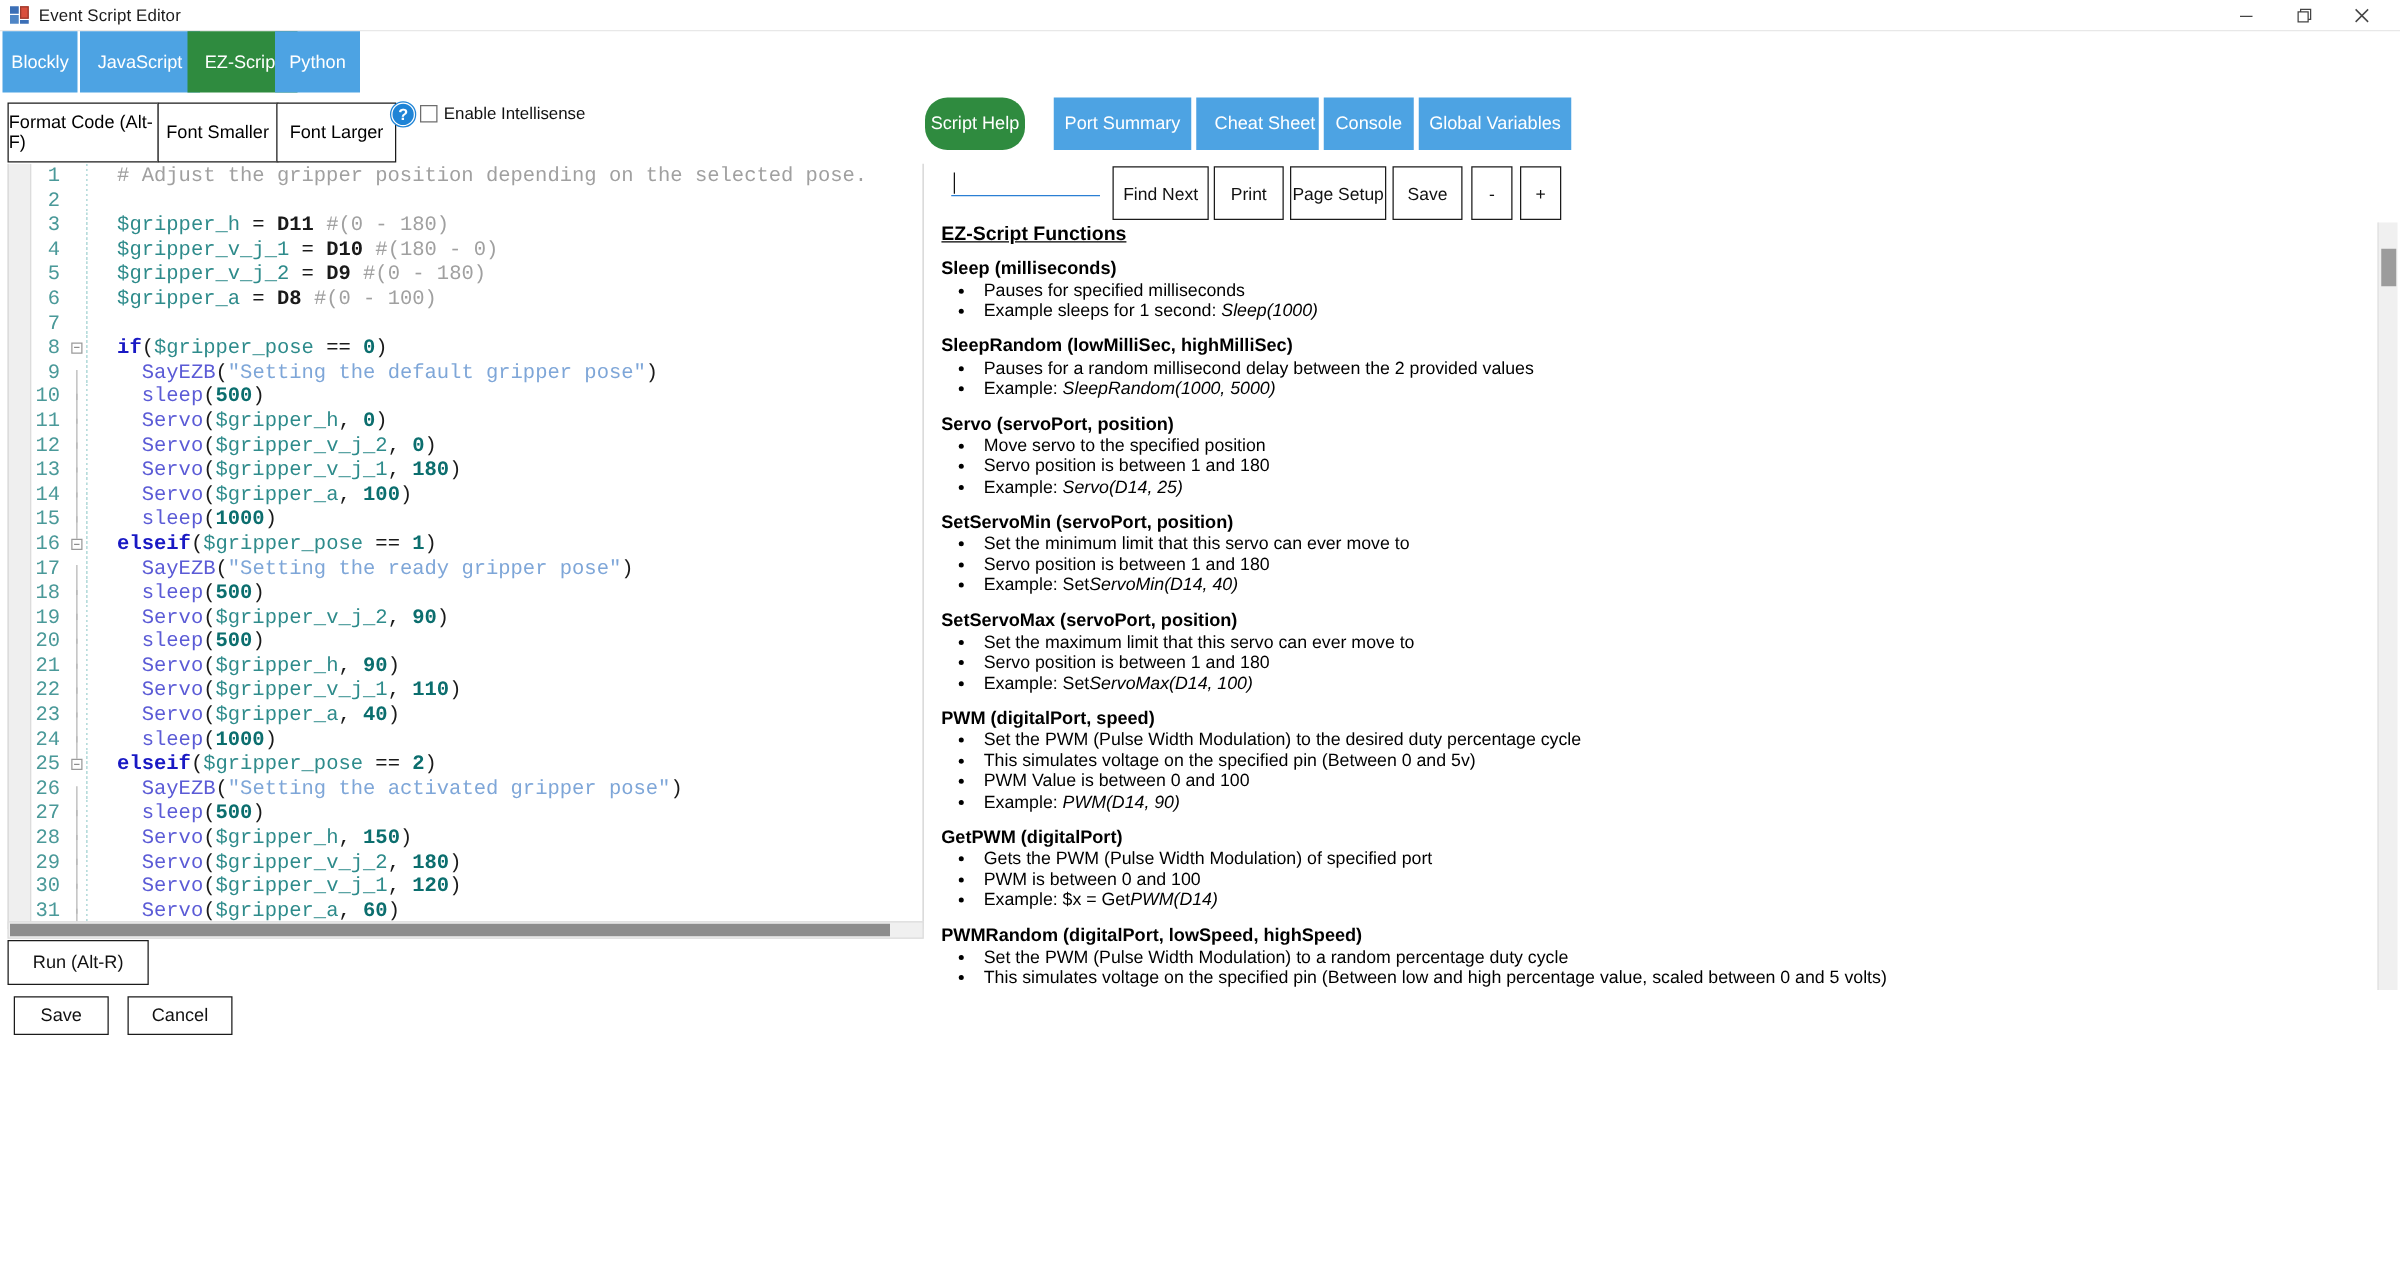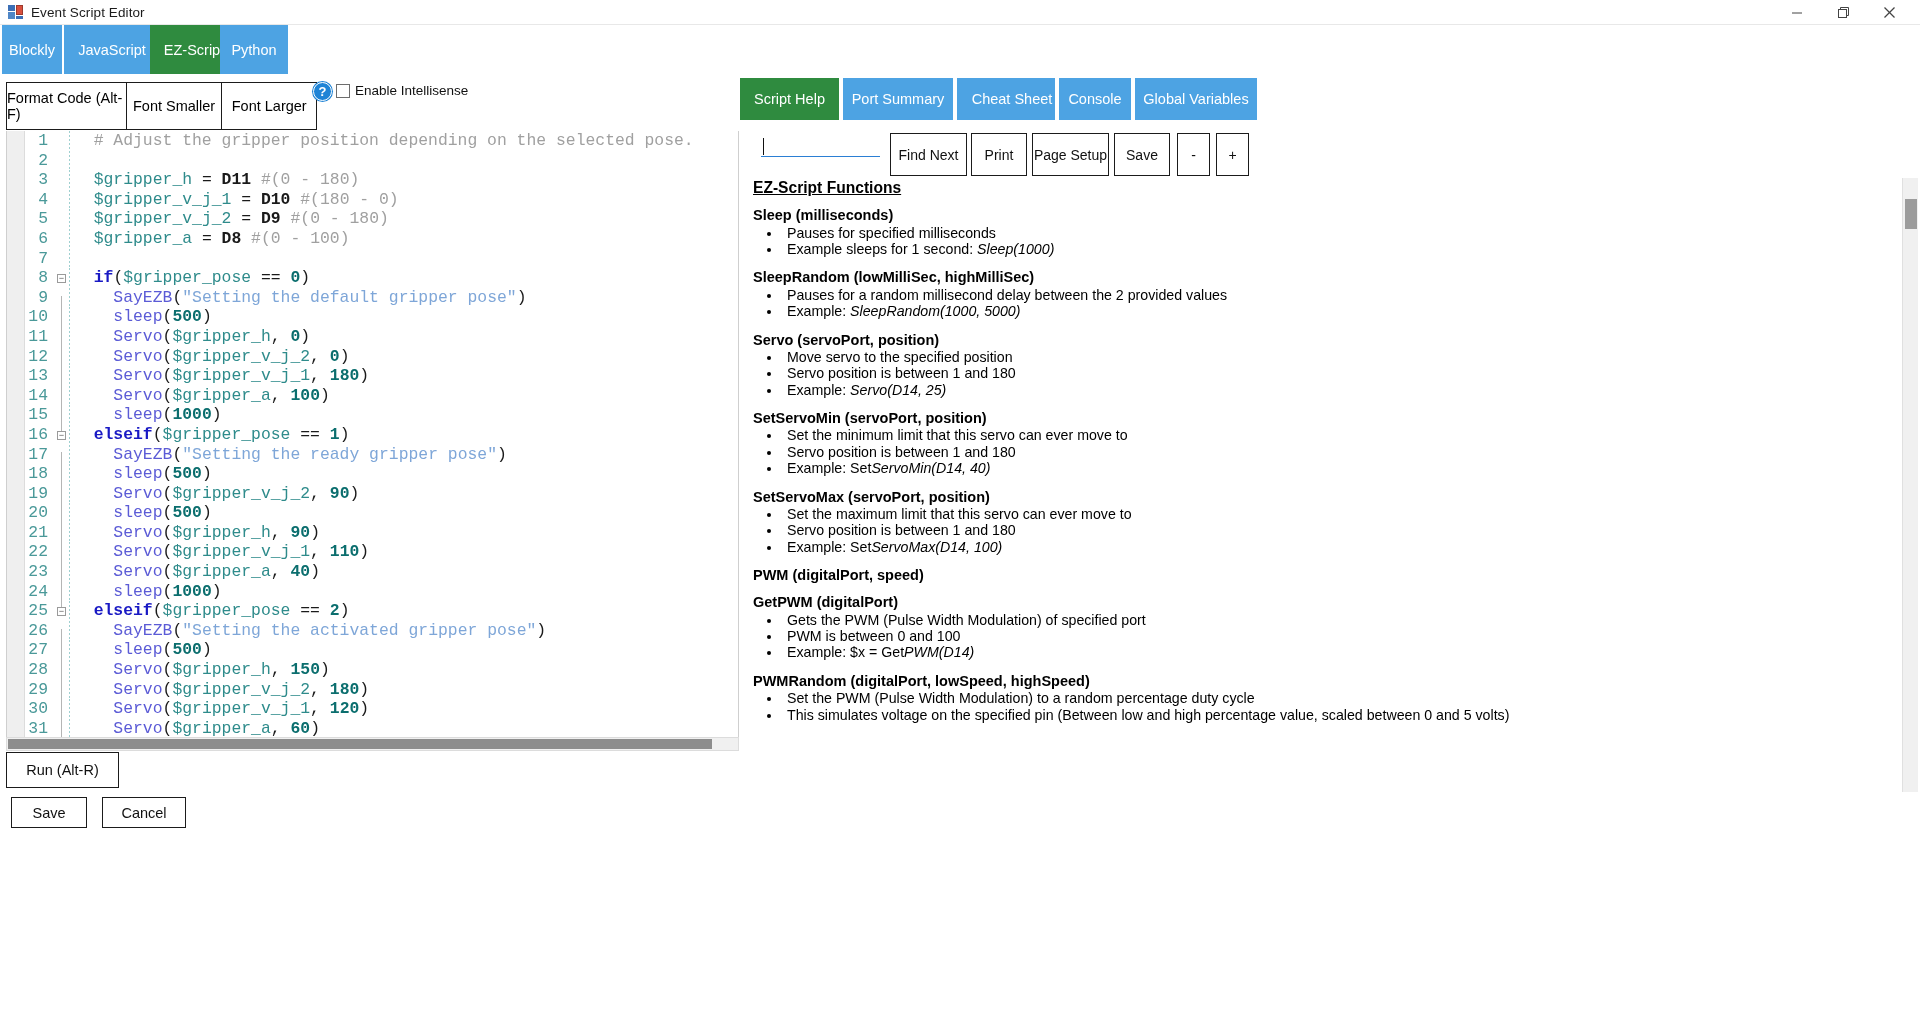--- a/index.html
+++ b/index.html
@@ -250,21 +250,21 @@
 </div>
 <div id="hscroll">
   <div class="thumb"></div>
 </div>
 
 <div class="btm-btn" id="run-btn">Run (Alt-R)</div>
 <div class="btm-btn" id="save-btn">Save</div>
 <div class="btm-btn" id="cancel-btn">Cancel</div>
 
 <div id="rtabs">
-    <div class="rtab active" style="left: 740px; width: 99px;">
+    <div class="rtab active" style="left: 740px; width: 80px; border-radius: 18px;">
       <span>Script Help</span>
     </div>
     <div class="rtab" style="left: 843px; width: 110px;">
       <span>Port Summary</span>
     </div>
     <div class="rtab" style="left: 957px; width: 98px; padding-left: 12px;">
       <span>Cheat Sheet</span>
     </div>
     <div class="rtab" style="left: 1059px; width: 72px;">
       <span>Console</span>
@@ -333,20 +333,26 @@
       <div class="fn-block">
         <div class="fn-title">SetServoMax (servoPort, position)</div>
         <ul>
           <li>Set the maximum limit that this servo can ever move to</li>
           <li>Servo position is between 1 and 180</li>
           <li>Example: Set<span class="ital">ServoMax(D14, 100)</span></li>
         </ul>
       </div>
       <div class="fn-block">
         <div class="fn-title">PWM (digitalPort, speed)</div>
+        <ul>
+          <li>Set the PWM (Pulse Width Modulation) to the desired duty percentage cycle</li>
+          <li>This simulates voltage on the specified pin (Between 0 and 5v)</li>
+          <li>PWM Value is between 0 and 100</li>
+          <li>Example: <span class="ital">PWM(D14, 90)</span></li>
+        </ul>
       </div>
       <div class="fn-block">
         <div class="fn-title">GetPWM (digitalPort)</div>
         <ul>
           <li>Gets the PWM (Pulse Width Modulation) of specified port</li>
           <li>PWM is between 0 and 100</li>
           <li>Example: $x = Get<span class="ital">PWM(D14)</span></li>
         </ul>
       </div>
       <div class="fn-block">

